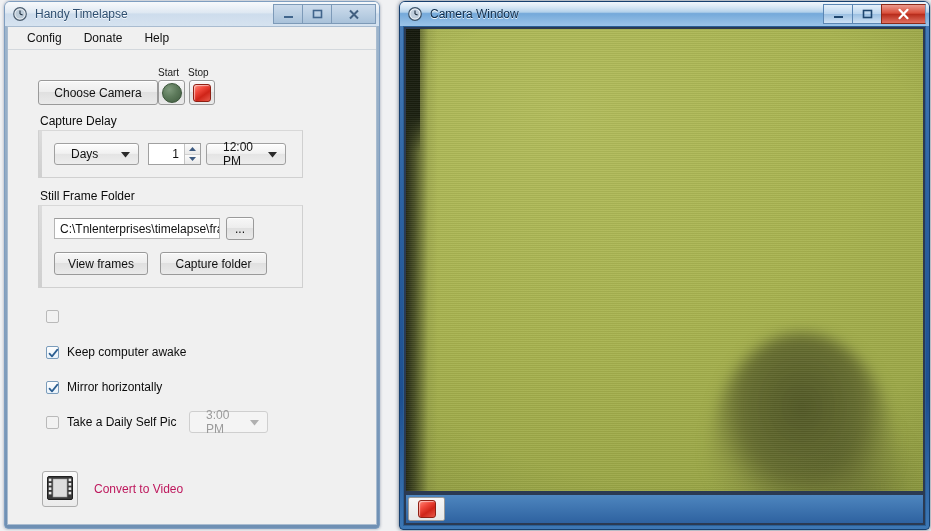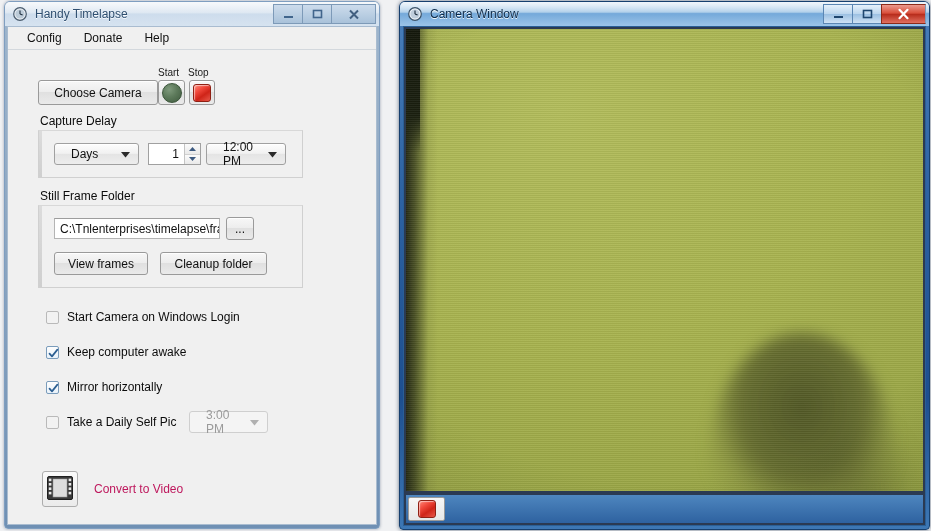--- a/index.html
+++ b/index.html
@@ -269,26 +269,25 @@
       <div class="group" style="left:30px;top:163px;width:265px;height:98px;padding-left:33px;">
         <div class="group-label">Still Frame Folder</div>
         <div class="group-box"></div>
 
         <div class="textbox" style="left:16px;top:28px;width:166px;height:21px;">C:\Tnlenterprises\timelapse\frame</div>
 
         <div class="btn" style="position:absolute;left:188px;top:27px;width:28px;height:23px;">...</div>
 
         <div class="btn" style="position:absolute;left:16px;top:62px;width:94px;height:23px;">View frames</div>
 
-        <div class="btn" style="position:absolute;left:122px;top:62px;width:107px;height:23px;">Cleanup folder</div>
+        <div class="btn" style="position:absolute;left:122px;top:62px;width:107px;height:23px;">Capture folder</div>
       </div>
 
       <div class="cbrow" style="left:38px;top:283px;">
         <span class="cbox off"></span>
-        <span>Start Camera on Windows Login</span>
       </div>
 
       <div class="cbrow" style="left:38px;top:318px;">
         <span class="cbox checked">
           <svg width="11" height="11" viewBox="0 0 11 11">
               <path d="M1.5 5.6 L4 8.4 L9.4 1.6" stroke="#2c5f92" stroke-width="1.7" fill="none" stroke-linecap="round" stroke-linejoin="round"></path>
             </svg>
         </span>
         <span>Keep computer awake</span>
       </div>

